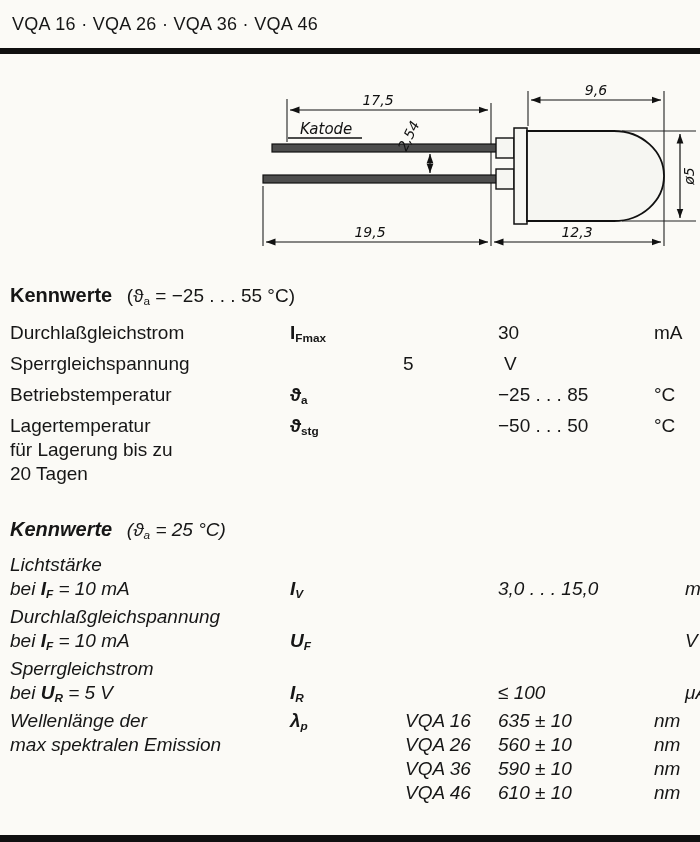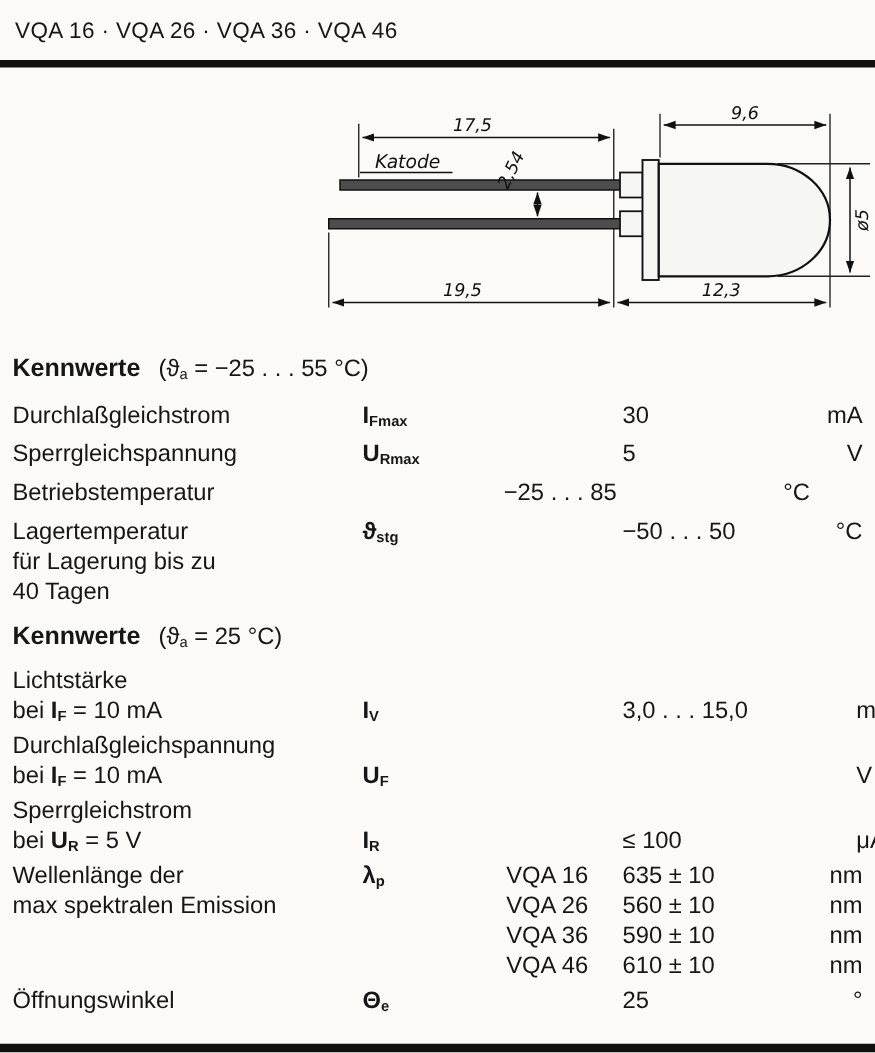--- a/index.html
+++ b/index.html
@@ -17,35 +17,35 @@
     margin: 2px 0 0 2px; line-height: 32px;
   }
   .rule { height: 6px; background: #101010; margin: 8px -10px 0; }
   svg.drawing { display: block; margin-top: 22px; }
 
   .sec-head { font-size: 20px; line-height: 26px; }
   .sec-head .h { font-weight: 700; }
   .sec-head .cond { font-size: 19px; font-weight: 400; margin-left: 9px; }
   .sec-g { margin-top: 14px; }
   .sec-g .sec-head { margin-bottom: 12px; }
-  .sec-k { margin-top: 10px; }
+  .sec-k { margin-top: 30px; font-style: italic; }
   .sec-k .sec-head { margin-bottom: 10px; }
 
   .row {
     display: grid;
     grid-template-columns: 275px 118px 95px 1fr 42px;
     align-items: baseline;
     font-size: 19px; line-height: 24px;
     margin-bottom: 7px;
   }
   .sec-k .row { margin-bottom: 4px; }
   .cell-sym { font-weight: 700; padding-left: 5px; }
   .cell-model { padding-left: 2px; }
   .cell-value { text-align: left; white-space: nowrap; }
-  .cell-unit { padding-left: 6px; white-space: nowrap; text-align: right; }
+  .cell-unit { padding-left: 6px; white-space: nowrap; }
   sub { font-size: 0.62em; line-height: 0; vertical-align: -0.22em; }
   .bsym { font-weight: 700; }
 
   .k2 .l1 { grid-column: 1; grid-row: 1; }
   .k2 .l2 { grid-column: 1; grid-row: 2; }
   .k2 .s2 { grid-column: 2; grid-row: 2; }
   .k2 .v2 { grid-column: 4; grid-row: 2; }
   .k2 .u2 { grid-column: 5; grid-row: 2; padding-left: 37px; }
   .gc1{grid-column:1}.gc2{grid-column:2}.gc3{grid-column:3}.gc4{grid-column:4}.gc5{grid-column:5}
   .gr1{grid-row:1}.gr2{grid-row:2}.gr3{grid-row:3}.gr4{grid-row:4}
@@ -118,38 +118,38 @@
     <div class="row">
       <div class="cell-label">Durchlaßgleichstrom</div>
       <div class="cell-sym"><span>I</span><sub>Fmax</sub></div>
       <div class="cell-model"></div>
       <div class="cell-value">30</div>
       <div class="cell-unit">mA</div>
     </div>
 
     <div class="row">
       <div class="cell-label">Sperrgleichspannung</div>
-      <div class="cell-sym"><span>U</span><sub>Rmax</sub></div>
       <div class="cell-model"></div>
       <div class="cell-value">5</div>
       <div class="cell-unit">V</div>
     </div>
 
     <div class="row">
       <div class="cell-label">Betriebstemperatur</div>
+      <div class="cell-sym"><span>ϑ</span><sub>a</sub></div>
       <div class="cell-model"></div>
       <div class="cell-value">−25 . . . 85</div>
       <div class="cell-unit">°C</div>
     </div>
 
     <div class="row">
       <div class="cell-label">
         <div>Lagertemperatur</div>
         <div>für Lagerung bis zu</div>
-        <div>40 Tagen</div>
+        <div>20 Tagen</div>
       </div>
       <div class="cell-sym"><span>ϑ</span><sub>stg</sub></div>
       <div class="cell-model"></div>
       <div class="cell-value">−50 . . . 50</div>
       <div class="cell-unit">°C</div>
     </div>
   </section>
 
   <section class="sec-k">
     <div class="sec-head">
@@ -195,24 +195,17 @@
 
       <div class="gc3 gr3 cell-model">VQA 36</div>
       <div class="gc4 gr3 cell-value">590 ± 10</div>
       <div class="gc5 gr3 cell-unit">nm</div>
 
       <div class="gc3 gr4 cell-model">VQA 46</div>
       <div class="gc4 gr4 cell-value">610 ± 10</div>
       <div class="gc5 gr4 cell-unit">nm</div>
     </div>
 
-    <div class="row">
-      <div class="cell-label">Öffnungswinkel</div>
-      <div class="cell-sym"><span>Θ</span><sub>e</sub></div>
-      <div class="cell-model"></div>
-      <div class="cell-value">25</div>
-      <div class="cell-unit">°</div>
-    </div>
   </section>
 
 </div>
 
 <div class="bottom-rule"></div>
 
 </body></html>

